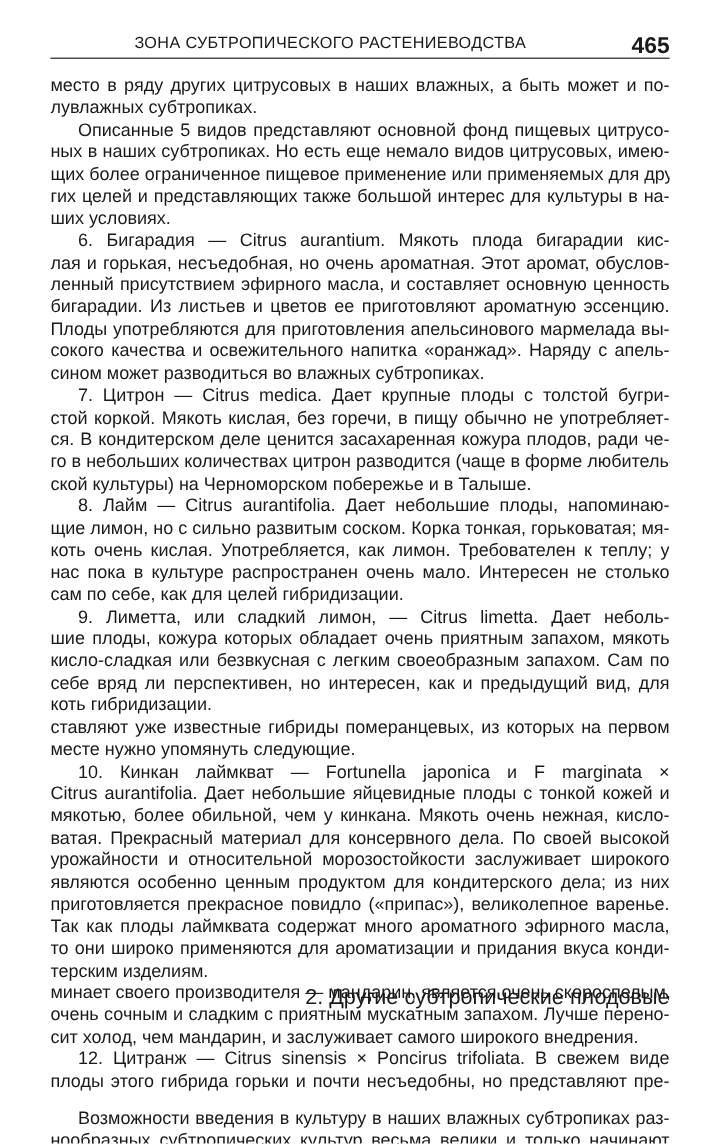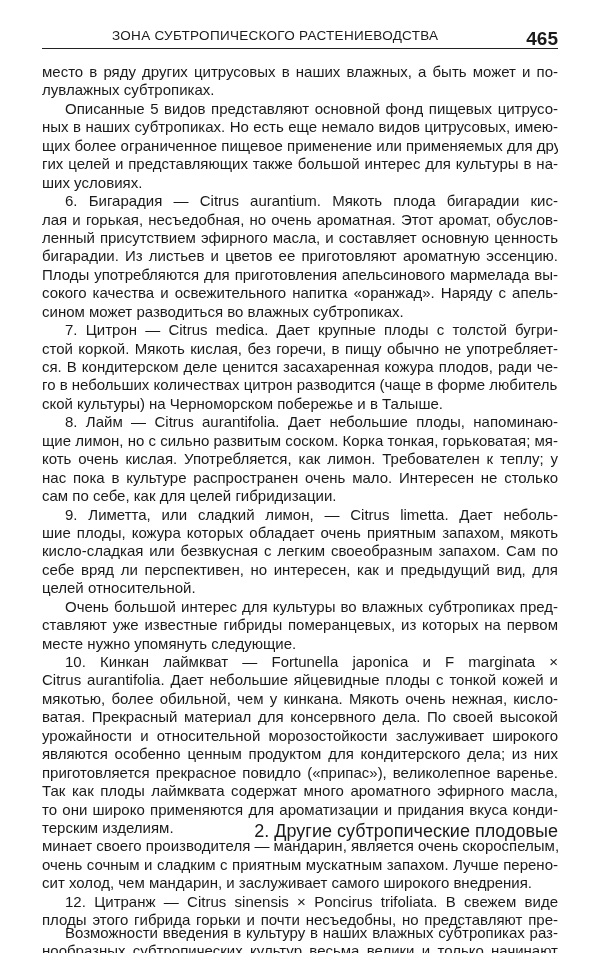--- a/index.html
+++ b/index.html
@@ -53,22 +53,21 @@
       <div class="line last">ской культуры) на Черноморском побережье и в Талыше.</div>
       <div class="line indent">8. Лайм — Citrus aurantifolia. Дает небольшие плоды, напоминаю-</div>
       <div class="line">щие лимон, но с сильно развитым соском. Корка тонкая, горьковатая; мя-</div>
       <div class="line">коть очень кислая. Употребляется, как лимон. Требователен к теплу; у</div>
       <div class="line">нас пока в культуре распространен очень мало. Интересен не столько</div>
       <div class="line last">сам по себе, как для целей гибридизации.</div>
       <div class="line indent">9. Лиметта, или сладкий лимон, — Citrus limetta. Дает неболь-</div>
       <div class="line">шие плоды, кожура которых обладает очень приятным запахом, мякоть</div>
       <div class="line">кисло-сладкая или безвкусная с легким своеобразным запахом. Сам по</div>
       <div class="line">себе вряд ли перспективен, но интересен, как и предыдущий вид, для</div>
-      <div class="line last">целей относительной.</div>
-      <div class="line indent">Очень большой интерес для культуры во влажных субтропиках пред-</div>
+      <div class="line last">коть гибридизации.</div>
       <div class="line">ставляют уже известные гибриды померанцевых, из которых на первом</div>
       <div class="line last">месте нужно упомянуть следующие.</div>
       <div class="line indent">10. Кинкан лаймкват — Fortunella japonica и F marginata ×</div>
       <div class="line">Citrus aurantifolia. Дает небольшие яйцевидные плоды с тонкой кожей и</div>
       <div class="line">мякотью, более обильной, чем у кинкана. Мякоть очень нежная, кисло-</div>
       <div class="line">ватая. Прекрасный материал для консервного дела. По своей высокой</div>
       <div class="line">урожайности и относительной морозостойкости заслуживает широкого</div>
       <div class="line">являются особенно ценным продуктом для кондитерского дела; из них</div>
       <div class="line">приготовляется прекрасное повидло («припас»), великолепное варенье.</div>
       <div class="line">Так как плоды лаймквата содержат много ароматного эфирного масла,</div>

